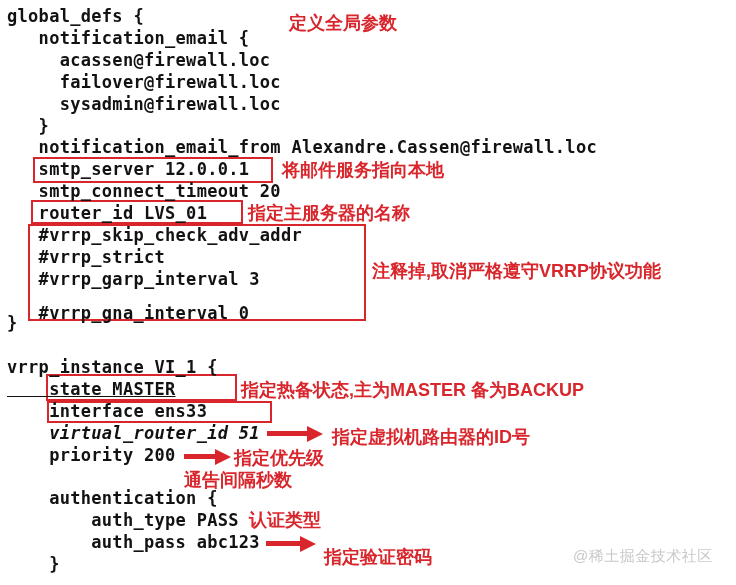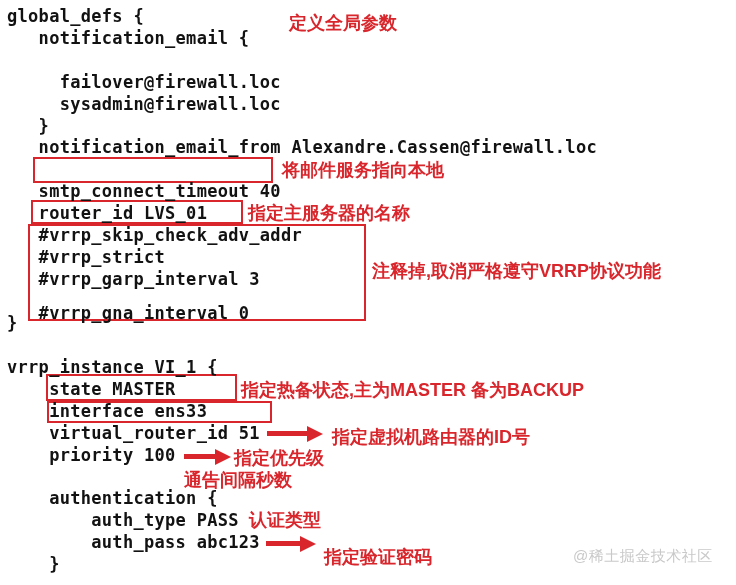--- a/index.html
+++ b/index.html
@@ -44,36 +44,38 @@
 <div class="canvas">
 
   <div class="redbox" style="left:33px;top:157px;width:240px;height:26px;"></div>
   <div class="redbox" style="left:31px;top:200px;width:212px;height:24px;"></div>
   <div class="redbox" style="left:28px;top:224px;width:338px;height:97px;"></div>
   <div class="redbox" style="left:46px;top:374px;width:191px;height:27px;"></div>
   <div class="redbox" style="left:47px;top:401px;width:225px;height:22px;"></div>
 
   <div class="code-line" style="top:5px;">global_defs {</div>
   <div class="code-line" style="top:27px;">   notification_email {</div>
+  <div class="code-line" style="top:49px;">     acassen@firewall.loc</div>
   <div class="code-line" style="top:71px;">     failover@firewall.loc</div>
   <div class="code-line" style="top:93px;">     sysadmin@firewall.loc</div>
   <div class="code-line" style="top:115px;">   }</div>
   <div class="code-line" style="top:136px;">   notification_email_from Alexandre.Cassen@firewall.loc</div>
-  <div class="code-line" style="top:180px;">   smtp_connect_timeout 40</div>
+  <div class="code-line" style="top:158px;">   smtp_server 12.0.0.1</div>
+  <div class="code-line" style="top:180px;">   smtp_connect_timeout 20</div>
   <div class="code-line" style="top:202px;">   router_id LVS_01</div>
   <div class="code-line" style="top:224px;">   #vrrp_skip_check_adv_addr</div>
   <div class="code-line" style="top:246px;">   #vrrp_strict</div>
   <div class="code-line" style="top:268px;">   #vrrp_garp_interval 3</div>
   <div class="code-line" style="top:290px;margin-top:12px;">   #vrrp_gna_interval 0</div>
   <div class="code-line" style="top:312px;">}</div>
   <div class="code-line" style="top:356px;">vrrp_instance VI_1 {</div>
-  <div class="code-line" style="top:378px;">    state MASTER</div>
+  <div class="code-line" style="top:378px;text-decoration:underline;">    state MASTER</div>
   <div class="code-line" style="top:400px;">    interface ens33</div>
-  <div class="code-line" style="top:422px;">    virtual_router_id 51</div>
-  <div class="code-line" style="top:444px;">    priority 100</div>
+  <div class="code-line" style="top:422px;font-style:italic;">    virtual_router_id 51</div>
+  <div class="code-line" style="top:444px;">    priority 200</div>
   <div class="code-line" style="top:487px;">    authentication {</div>
   <div class="code-line" style="top:509px;">        auth_type PASS</div>
   <div class="code-line" style="top:531px;">        auth_pass abc123</div>
   <div class="code-line" style="top:553px;">    }</div>
 
   <div class="arrow" style="left:267px;top:431px;width:40px;"></div>
   <div class="arrow" style="left:184px;top:454px;width:31px;"></div>
   <div class="arrow" style="left:266px;top:541px;width:34px;"></div>
 
   <div class="ann" style="left:289px;top:12px;">定义全局参数</div>

